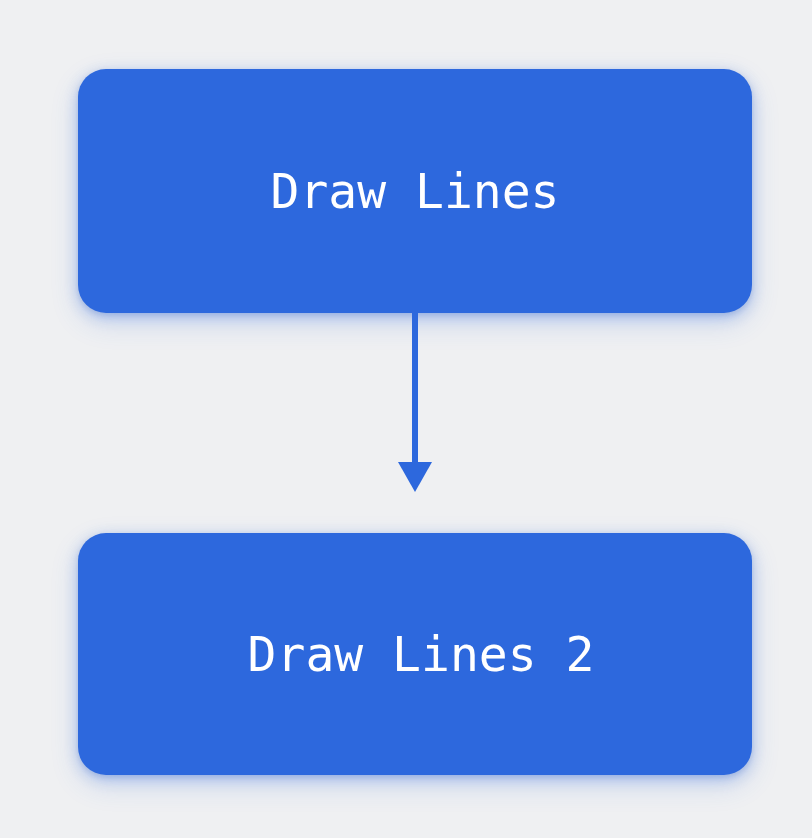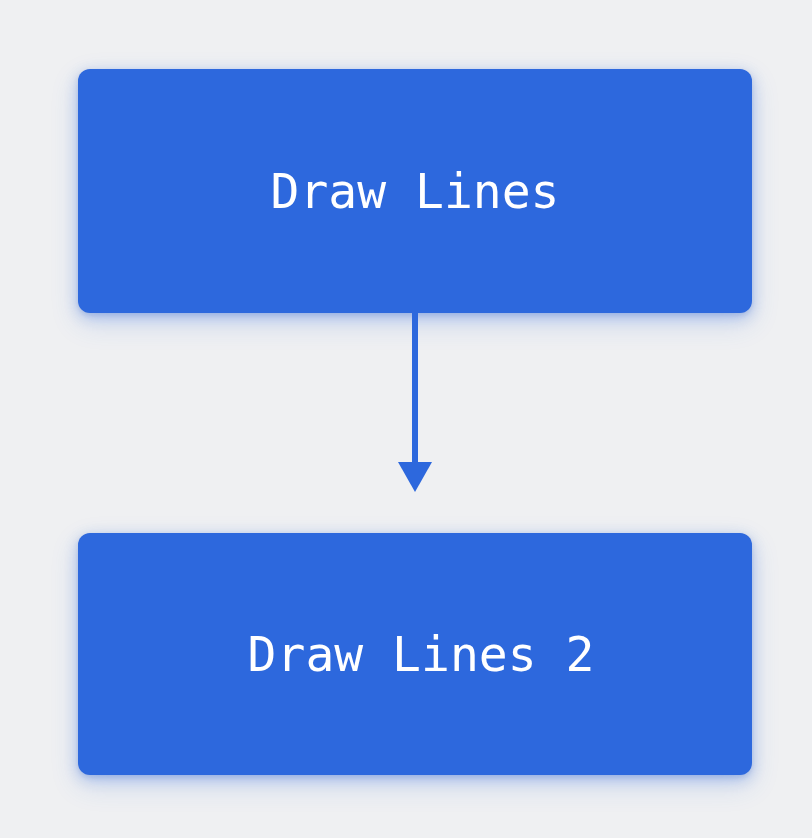--- a/index.html
+++ b/index.html
@@ -19,21 +19,21 @@
     position: relative;
     width: 812px;
     height: 838px;
     background: #eff0f2;
   }
 
   .flow-node {
     position: absolute;
     box-sizing: border-box;
     background: #2d68dd;
-    border-radius: 12px;
+    border-radius: 28px;
     display: flex;
     align-items: center;
     justify-content: center;
     box-shadow:
       0 4px 14px rgba(45, 104, 221, 0.30),
       0 10px 28px rgba(45, 104, 221, 0.18),
       0 2px 5px rgba(60, 90, 150, 0.14);
   }
 
   .flow-node .node-label {

